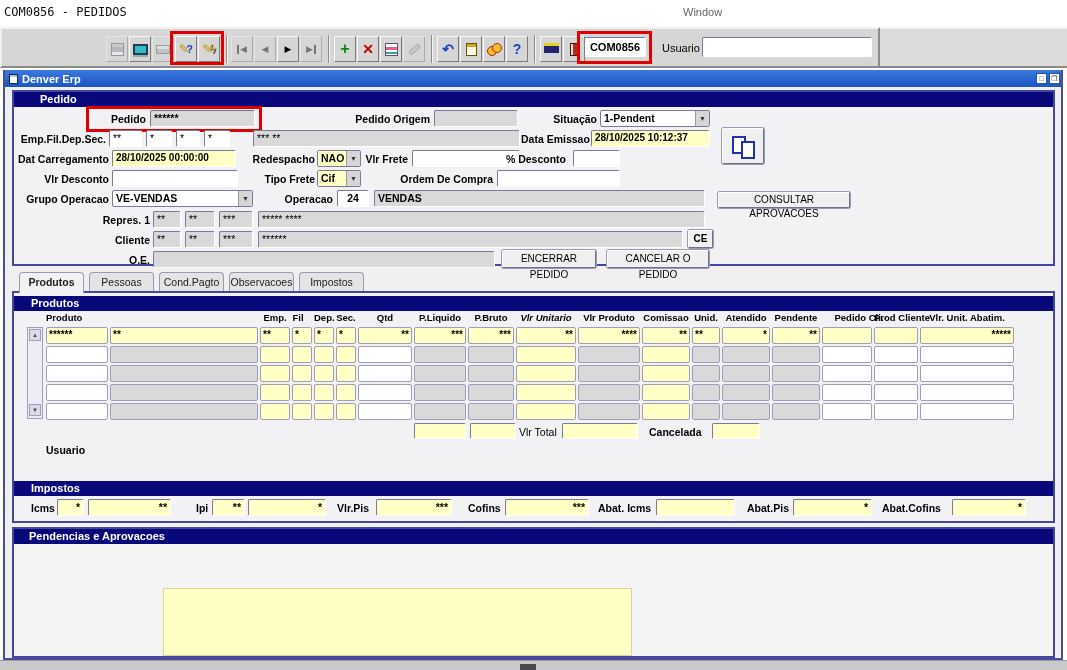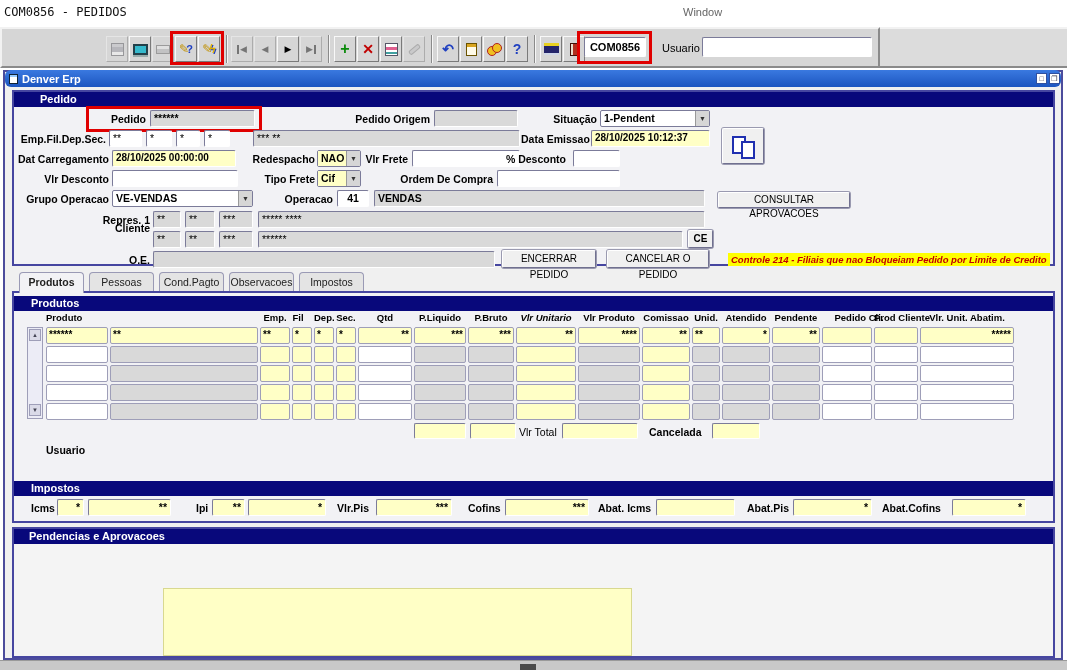--- a/index.html
+++ b/index.html
@@ -163,21 +163,21 @@
     </div>
 
   <div class="fld b" style="left:584px; top:37px; width:62px; height:20px; line-height:16px; text-align:center; font-size:11px;">COM0856</div>
   <div class="lbl" style="left:662px; top:42px; font-weight:normal; font-size:11px;">Usuario</div>
   <div class="fld" style="left:702px; top:37px; width:170px; height:20px;"></div>
 
   <div class="redbox" style="left:170px; top:31px; width:54px; height:34px;"></div>
   <div class="redbox" style="left:577px; top:31px; width:75px; height:33px;"></div>
 
   <div class="abs erp-win" style="left:3px; top:70px; width:1060px; height:590px;"></div>
-  <div class="abs erp-titlebar" style="left:5px; top:70px; width:1056px; height:17px;border-radius:6px;">
+  <div class="abs erp-titlebar" style="left:5px; top:70px; width:1056px; height:17px;">
     <span class="win-doc"></span>
     <span>Denver Erp</span>
   </div>
   <div class="winbtn" style="left:1036px; top:73px;">□</div>
   <div class="winbtn" style="left:1049px; top:73px;">❐</div>
 
   <div class="abs panel" style="left:12px; top:90px; width:1043px; height:176px;"></div>
   <div class="abs navyhdr" style="left:14px; top:92px; width:1039px; height:15px; padding-left:26px;">Pedido</div>
 
   <div class="lbl r" style="left:76px; top:113px; width:70px;">Pedido</div>
@@ -224,42 +224,41 @@
   </div>
   <div class="lbl r" style="left:393px; top:173px; width:100px;">Ordem De Compra</div>
   <div class="fld" style="left:497px; top:170px; width:123px; height:17px;"></div>
 
   <div class="lbl r" style="left:10px; top:193px; width:99px;">Grupo Operacao</div>
   <div class="drop" style="left:112px; top:190px; width:141px; height:17px;">
     <span class="val">VE-VENDAS</span>
     <span class="arr">▼</span>
   </div>
   <div class="lbl r" style="left:276px; top:193px; width:57px;">Operacao</div>
-  <div class="fld b" style="left:337px; top:190px; width:32px; height:17px; text-align:center;">41</div>
+  <div class="fld b" style="left:337px; top:190px; width:32px; height:17px; text-align:center;">24</div>
   <div class="fld g b" style="left:374px; top:190px; width:331px; height:17px;">VENDAS</div>
   <div class="btn" style="left:718px; top:192px; width:132px; height:16px; line-height:14px;">CONSULTAR APROVACOES</div>
 
   <div class="lbl r" style="left:76px; top:214px; width:74px;">Repres. 1</div>
   <div class="fld g" style="left:153px; top:211px; width:28px; height:17px;">**</div>
   <div class="fld g" style="left:185px; top:211px; width:30px; height:17px;">**</div>
   <div class="fld g" style="left:219px; top:211px; width:34px; height:17px;">***</div>
   <div class="fld g" style="left:258px; top:211px; width:447px; height:17px;">***** ****</div>
 
-  <div class="lbl r" style="left:76px; top:222px; width:74px;">Cliente</div>
+  <div class="lbl r" style="left:76px; top:234px; width:74px;">Cliente</div>
   <div class="fld g" style="left:153px; top:231px; width:28px; height:17px;">**</div>
   <div class="fld g" style="left:185px; top:231px; width:30px; height:17px;">**</div>
   <div class="fld g" style="left:219px; top:231px; width:34px; height:17px;">***</div>
   <div class="fld g" style="left:258px; top:231px; width:425px; height:17px;">******</div>
   <div class="btn" style="left:688px; top:230px; width:25px; height:18px; line-height:16px; font-weight:bold;">CE</div>
 
   <div class="lbl r" style="left:110px; top:254px; width:40px;">O.E.</div>
   <div class="fld g" style="left:153px; top:251px; width:342px; height:17px;"></div>
   <div class="btn" style="left:502px; top:250px; width:94px; height:18px; line-height:16px;">ENCERRAR PEDIDO</div>
   <div class="btn" style="left:607px; top:250px; width:102px; height:18px; line-height:16px;">CANCELAR O PEDIDO</div>
-  <div class="abs note" style="left:728px; top:253px; height:13px; line-height:13px;">Controle 214 - Filiais que nao Bloqueiam Pedido por Limite de Credito</div>
 
   <div class="tab active" style="left:19px;">Produtos</div>
   <div class="tab" style="left:89px;">Pessoas</div>
   <div class="tab" style="left:159px;">Cond.Pagto</div>
   <div class="tab" style="left:229px;">Observacoes</div>
   <div class="tab" style="left:299px;">Impostos</div>
 
   <div class="abs panel" style="left:12px; top:291px; width:1043px; height:232px; z-index:1;"></div>
   <div class="abs navyhdr" style="left:14px; top:296px; width:1039px; height:15px; padding-left:17px; z-index:2;">Produtos</div>
 

